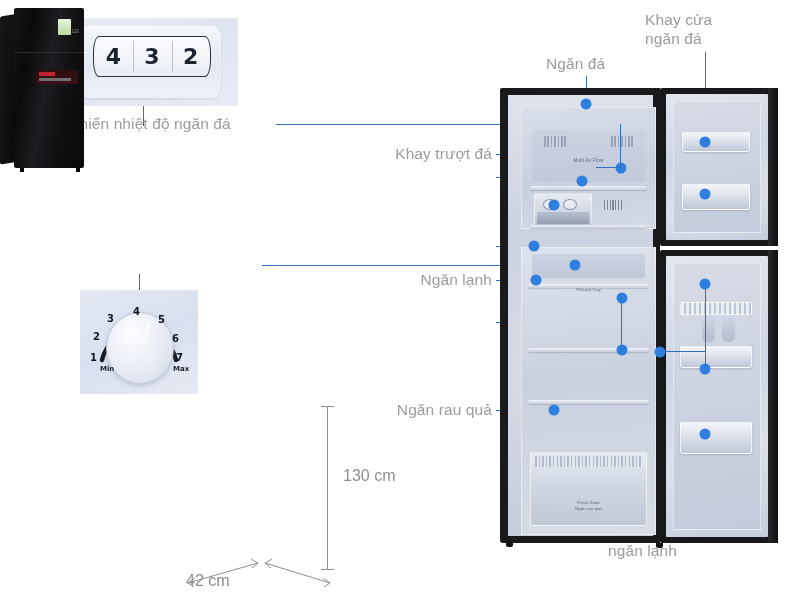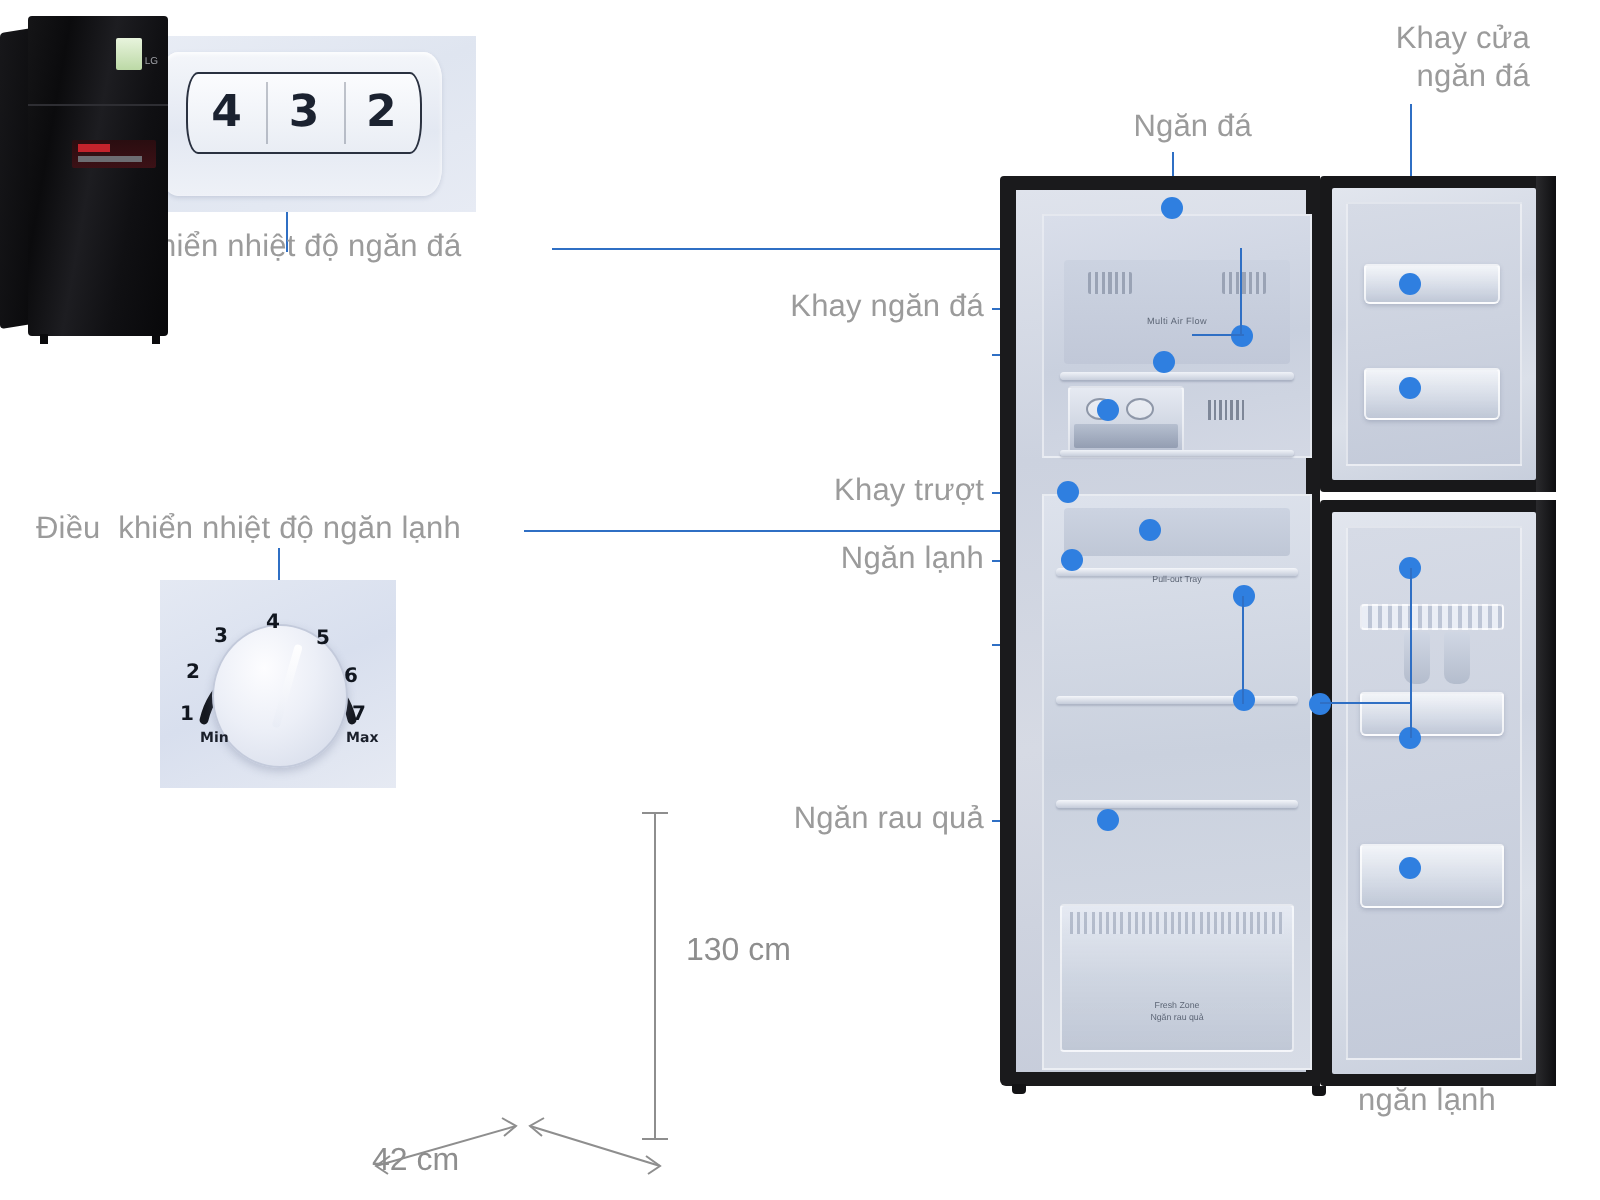--- a/index.html
+++ b/index.html
@@ -14,21 +14,21 @@
 
   
   .lbl {
     position:absolute;
     color:#9b9b9b;
     font-size:15.5px;
     line-height:19px;
     white-space:pre;
     letter-spacing:0.1px;
   }
-  .lbl.ctr { text-align:right; }
+  .lbl.ctr { text-align:left; }
   .lbl.rgt { text-align:right; }
   .dim {
     position:absolute;
     color:#8e8e8e;
     font-size:16px;
     white-space:pre;
   }
 
   
   .ln { position:absolute; background:#2f6fc4; }
@@ -290,21 +290,20 @@
       <span>2</span>
       <div class="sep" style="left:39px"></div>
       <div class="sep" style="left:78px"></div>
     </div>
   </div>
 
   <div class="ln v" style="left:143px; top:106px; height:20px;"></div>
   <div class="lbl" style="left:35px; top:114px;">Điều khiển nhiệt độ ngăn đá</div>
   <div class="ln h" style="left:276px; top:124px; width:253px;"></div>
 
-  <div class="lbl" style="left:18px; top:255px;">Điều  khiển nhiệt độ ngăn lạnh</div>
   <div class="ln h" style="left:262px; top:265px; width:267px;"></div>
   <div class="ln v" style="left:139px; top:274px; height:17px;"></div>
 
   <div class="inset" id="fridgeDial">
     <svg class="arc" width="86" height="62" viewBox="0 0 86 62">
       <path d="M6 58 A 38 38 0 0 1 80 58" fill="none" stroke="#15181f" stroke-width="4.4" stroke-linecap="round"></path>
     </svg>
     <div class="knob">
       <div class="pointer"></div>
     </div>
@@ -319,26 +318,25 @@
     <div class="mm" style="left:93px; top:75px;">Max</div>
   </div>
 
   <div class="lbl ctr" style="left:546px; top:54px; width:80px;">Ngăn đá</div>
   <div class="ln v" style="left:586px; top:76px; height:28px;"></div>
 
   <div class="lbl ctr" style="left:645px; top:10px; width:120px; white-space:pre-line;">Khay cửa
 ngăn đá</div>
   <div class="ln v" style="left:705px; top:52px; height:60px;"></div>
 
-  <div class="lbl rgt" style="left:360px; top:144px; width:132px;">Khay ngăn đá</div>
+  <div class="lbl rgt" style="left:360px; top:144px; width:132px;">Khay trượt đá</div>
   <div class="ln h" style="left:496px; top:154px; width:86px;"></div>
 
   <div class="ln h" style="left:496px; top:177px; width:58px;"></div>
 
-  <div class="lbl rgt" style="left:380px; top:236px; width:112px;">Khay trượt</div>
   <div class="ln h" style="left:496px; top:246px; width:38px;"></div>
 
   <div class="lbl rgt" style="left:380px; top:270px; width:112px;">Ngăn lạnh</div>
   <div class="ln h" style="left:496px; top:280px; width:40px;"></div>
 
   <div class="ln h" style="left:496px; top:322px; width:115px;"></div>
 
   <div class="lbl rgt" style="left:370px; top:400px; width:122px;">Ngăn rau quả</div>
   <div class="ln h" style="left:496px; top:410px; width:58px;"></div>
 

